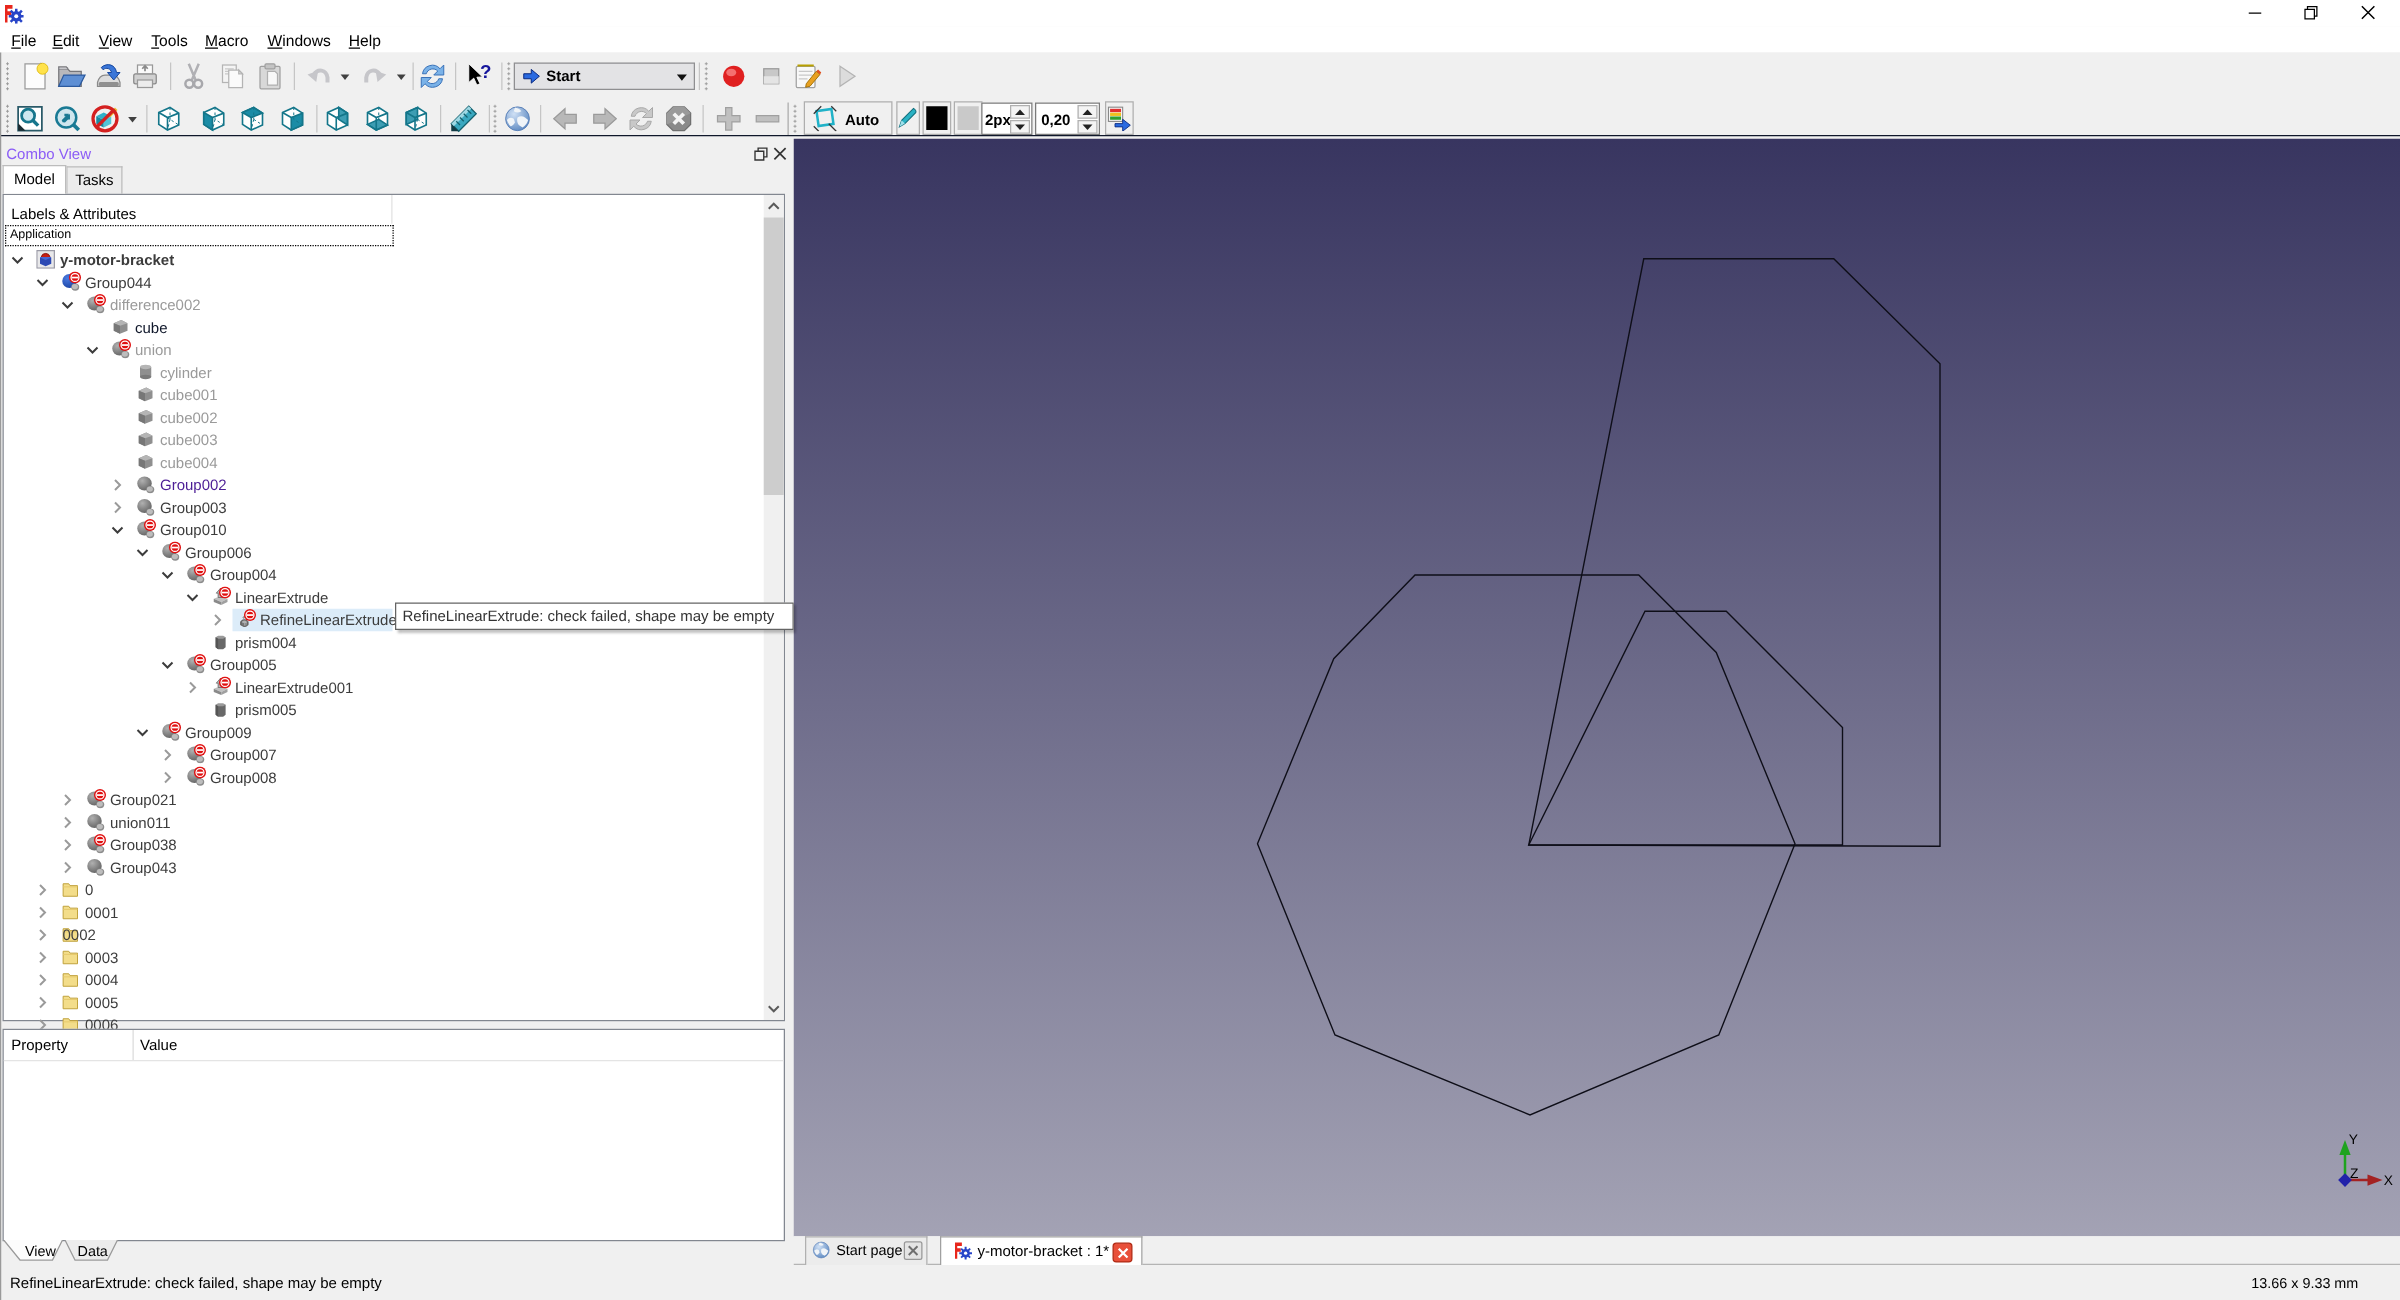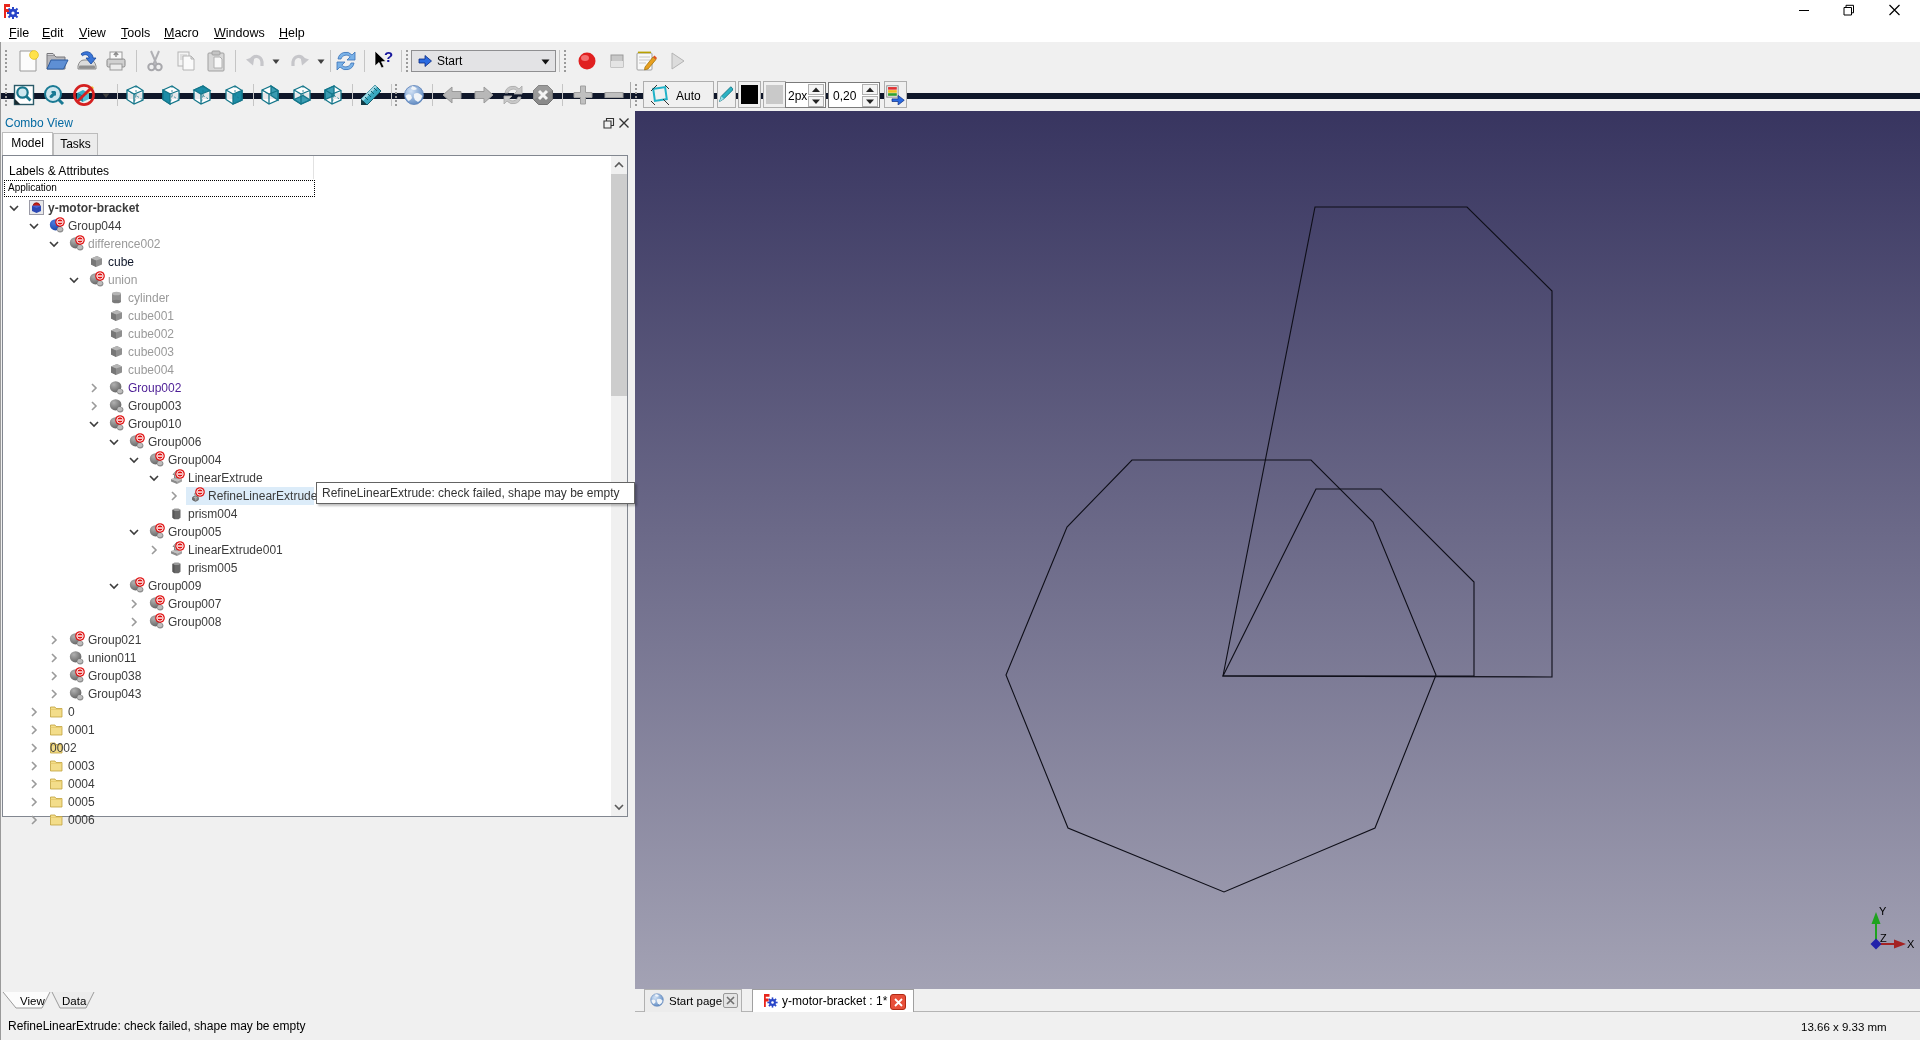--- a/index.html
+++ b/index.html
@@ -7,29 +7,29 @@
 #app { position:absolute; left:0; top:0; width:1920px; height:1040px; background:#f0f0f0; }
 .abs { position:absolute; }
 
 #titlebar { position:absolute; left:0; top:0; width:1920px; height:21px; background:#ffffff; }
 #titletext { position:absolute; left:24px; top:4px; font-size:12px; color:#000;margin-top:18px; }
 
 #menubar { position:absolute; left:0; top:21px; width:1920px; height:21px; background:#ffffff; font-size:12.5px; color:#000; }
 .mitem { position:absolute; top:5px; }
 .mitem u { text-decoration:underline; text-underline-offset:1px; text-decoration-thickness:1px; }
 
-#toolbars { position:absolute; left:0; top:42px; width:1920px; height:57px; background:#f0f0f0; border-bottom:6px solid #0f172a; }
+#toolbars { position:absolute; left:0; top:42px; width:1920px; height:67px; background:#f0f0f0; border-bottom:1px solid #0f172a;font-weight:bold; }
 .tsep { position:absolute; width:1px; height:22px; background:#c5c5c5; }
 .grip { position:absolute; width:4px; height:24px;
   background-image:radial-gradient(circle, #9a9a9a 28%, transparent 32%);
   background-size:4px 4px; background-repeat:repeat-y; }
 .tbtn { position:absolute; }
 
 #dock { position:absolute; left:0; top:111px; width:634px; height:901px; background:#f0f0f0; }
-#docktitle { position:absolute; left:5px; top:5px; font-size:12px; color:#0369a1;text-align:center; }
+#docktitle { position:absolute; left:5px; top:5px; font-size:12px; color:#8b5cf6;text-align:center; }
 .tab { position:absolute; top:22px; height:22px; font-size:12px; color:#000; text-align:center;
   border:1px solid #bcbcbc; border-bottom:none; background:#ececec; padding-top:3px; }
 .tab.active { background:#ffffff; height:23px; top:21px; z-index:3; }
 #treepanel { position:absolute; left:2px; top:44px; width:626px; height:662px; background:#ffffff; border:1px solid #828790; }
 #proppanel { position:absolute; left:2px; top:712px; width:626px; height:170px; background:#ffffff; border:1px solid #828790; }
 
 .trow { position:absolute; left:1px; height:18px; font-size:12px; color:#3c3c3c; white-space:nowrap; }
 .trow .lbl { position:absolute; top:2px; }
 .gray { color:#9a9a9a; }
 .chev { position:absolute; top:3px; width:12px; height:12px; }
@@ -905,20 +905,26 @@
           <div class="lbl" style="left:65px;color:#3c3c3c">0006</div>
         </div>
       <div class="sbar" style="left:608px;top:0;width:16px;height:660px"></div>
       <svg class="abs" style="left:608px;top:1px;width:16px;height:16px">
           <path d="M4 10 l4 -4 l4 4" stroke="#5a5a5a" stroke-width="1.6" fill="none"></path>
         </svg>
       <div class="sthumb" style="left:608px;top:18px;width:16px;height:222px"></div>
       <svg class="abs" style="left:608px;top:643px;width:16px;height:16px">
           <path d="M4 6 l4 4 l4 -4" stroke="#5a5a5a" stroke-width="1.6" fill="none"></path>
         </svg>
+    </div>
+    <div id="proppanel">
+      <div class="abs" style="left:6px;top:5px;font-size:12px;color:#000">Property</div>
+      <div class="abs" style="left:103px;top:0;width:1px;height:24px;background:#dcdcdc"></div>
+      <div class="abs" style="left:109px;top:5px;font-size:12px;color:#000">Value</div>
+      <div class="abs" style="left:0;top:24px;width:624px;height:1px;background:#e4e4e4"></div>
     </div>
     <svg class="abs" style="left:2px;top:881px;width:110px;height:18px">
       <path d="M1 0 L14 16 L40 16 L48 0" fill="#fcfcfc" stroke="#9a9a9a" stroke-width="1"></path>
       <path d="M50 0 L58 16 L84 16 L92 0" fill="#ececec" stroke="#9a9a9a" stroke-width="1"></path>
       <text x="18" y="13" font-size="11.5" fill="#000">View</text>
       <text x="60" y="13" font-size="11.5" fill="#000">Data</text>
     </svg>
   </div>
   <div id="viewport">
     <svg width="1285" height="878" style="position:absolute;left:0;top:0">

